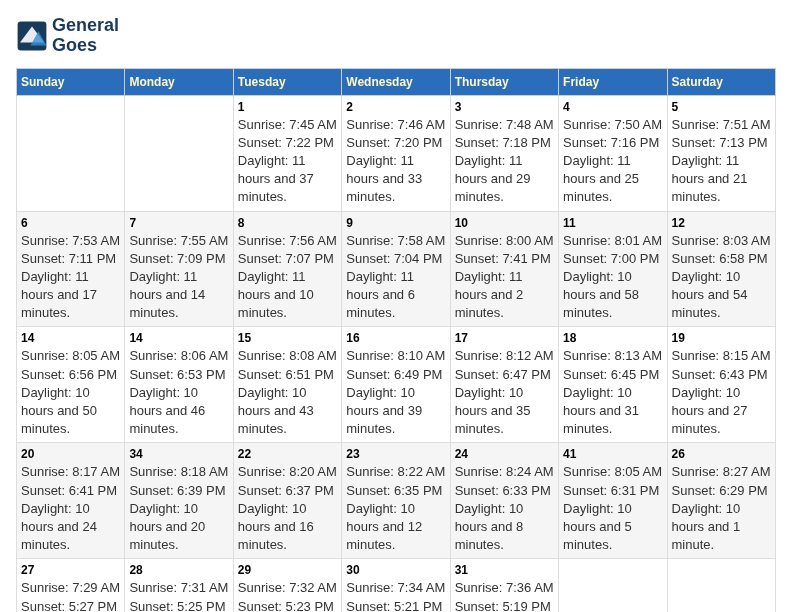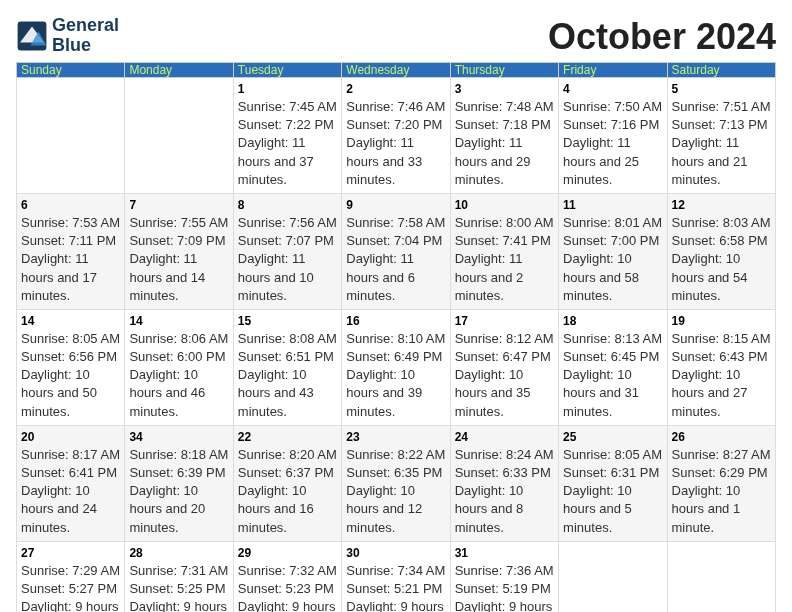--- a/index.html
+++ b/index.html
@@ -7,21 +7,21 @@
       font-family: Arial, sans-serif;
       background: #fff;
       width: 792px;
       min-height: 612px;
       padding: 16px;
     }
     .header {
       display: flex;
       justify-content: space-between;
       align-items: flex-start;
-      margin-bottom: 4px;
+      margin-bottom: 12px;
     }
     .logo {
       display: flex;
       align-items: center;
     }
     .logo-text {
       display: flex;
       flex-direction: column;
       font-size: 18px;
       font-weight: bold;
@@ -47,25 +47,25 @@
       font-weight: normal;
       color: #555;
     }
     table {
       width: 100%;
       border-collapse: collapse;
       font-size: 11px;
     }
     thead tr th {
       background-color: #2a6ebb;
-      color: #bef264;
-      padding: 0 4px;
+      color: #fef9c3;
+      padding: 6px 4px;
       text-align: left;
       font-size: 12px;
-      font-weight: normal;
+      font-weight: bold;
       border: 1px solid #ccc;
     }
     tbody tr td {
       border: 1px solid #ddd;
       padding: 4px;
       vertical-align: top;
       min-height: 80px;
       width: calc(100% / 7);
     }
     tbody tr:nth-child(odd) td {
@@ -93,25 +93,24 @@
 
 <div class="header">
   <div class="logo">
     <svg class="logo-icon" viewBox="0 0 40 40">
       <rect x="2" y="2" width="36" height="36" rx="4" fill="#1a3a5c"></rect>
       <polygon points="20,8 35,28 5,28" fill="white" opacity="0.9"></polygon>
       <polygon points="28,14 38,32 18,32" fill="#3a8fd4" opacity="0.8"></polygon>
     </svg>
     <div class="logo-text">
       <span>General</span>
-      <span>Blue</span>
+      <span>Goes</span>
     </div>
   </div>
   <div class="title-block">
-    <h1>October 2024</h1>
   </div>
 </div>
 
 <table>
   <thead>
     <tr>
       <th>Sunday</th>
       <th>Monday</th>
       <th>Tuesday</th>
       <th>Wednesday</th>
@@ -202,21 +201,21 @@
       <tr>
         <td>
           <div class="day-num">14</div>
           <div class="day-detail">Sunrise: 8:05 AM
 Sunset: 6:56 PM
 Daylight: 10 hours and 50 minutes.</div>
         </td>
         <td>
           <div class="day-num">14</div>
           <div class="day-detail">Sunrise: 8:06 AM
-Sunset: 6:00 PM
+Sunset: 6:53 PM
 Daylight: 10 hours and 46 minutes.</div>
         </td>
         <td>
           <div class="day-num">15</div>
           <div class="day-detail">Sunrise: 8:08 AM
 Sunset: 6:51 PM
 Daylight: 10 hours and 43 minutes.</div>
         </td>
         <td>
           <div class="day-num">16</div>
@@ -268,21 +267,21 @@
 Sunset: 6:35 PM
 Daylight: 10 hours and 12 minutes.</div>
         </td>
         <td>
           <div class="day-num">24</div>
           <div class="day-detail">Sunrise: 8:24 AM
 Sunset: 6:33 PM
 Daylight: 10 hours and 8 minutes.</div>
         </td>
         <td>
-          <div class="day-num">25</div>
+          <div class="day-num">41</div>
           <div class="day-detail">Sunrise: 8:05 AM
 Sunset: 6:31 PM
 Daylight: 10 hours and 5 minutes.</div>
         </td>
         <td>
           <div class="day-num">26</div>
           <div class="day-detail">Sunrise: 8:27 AM
 Sunset: 6:29 PM
 Daylight: 10 hours and 1 minute.</div>
         </td>

